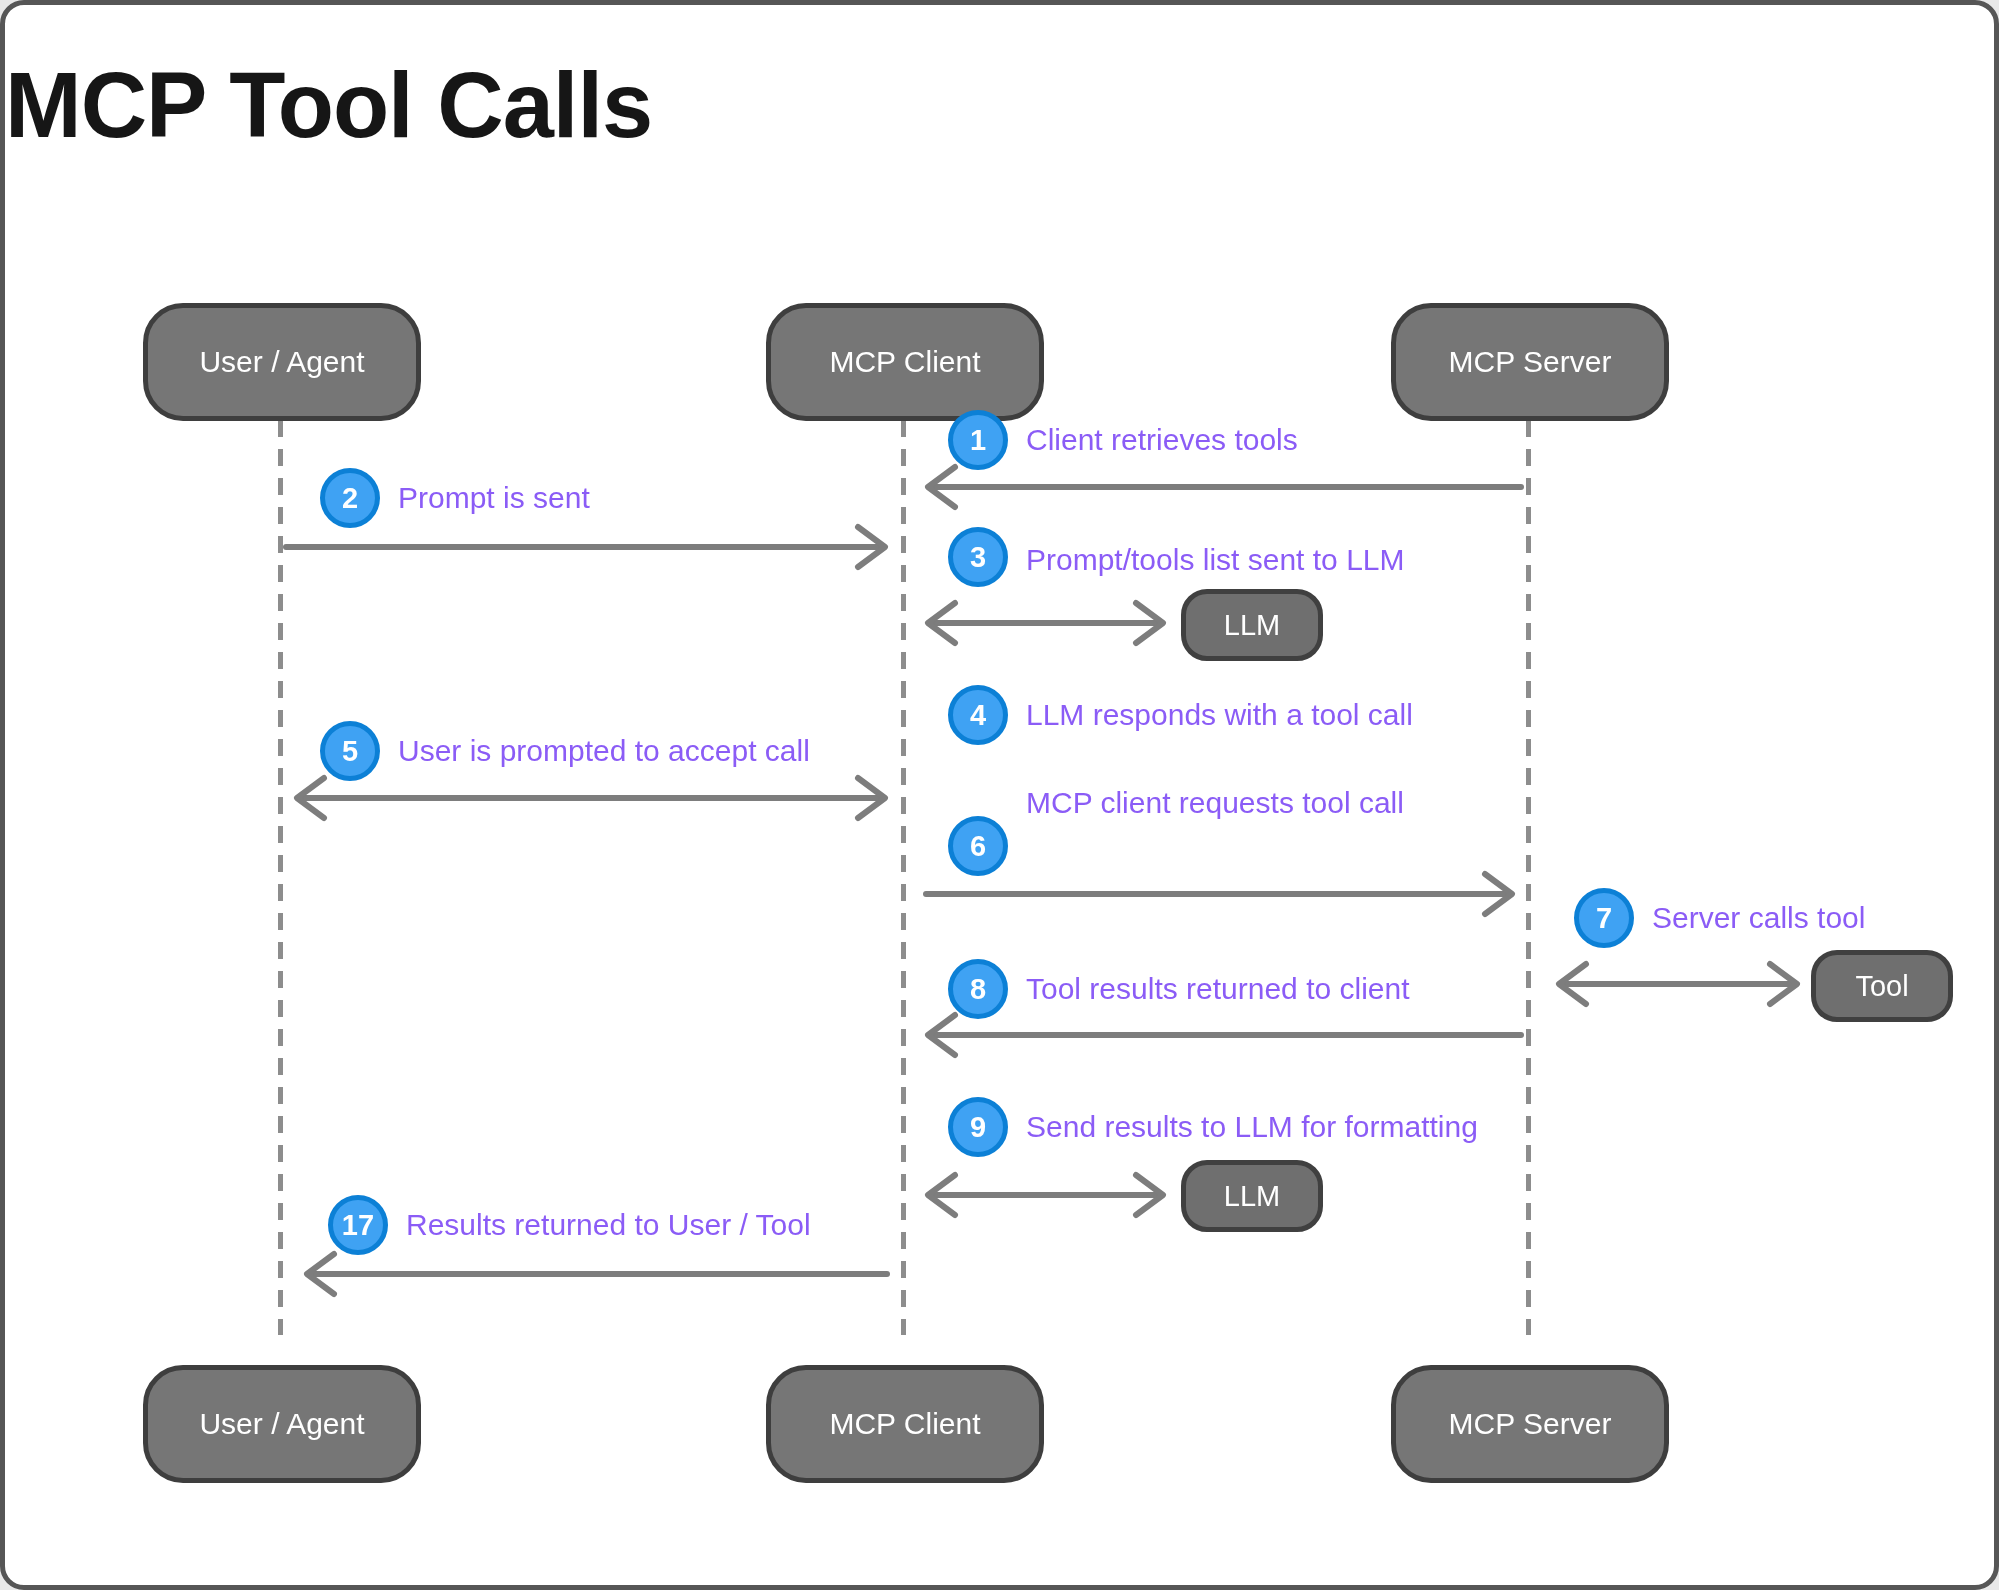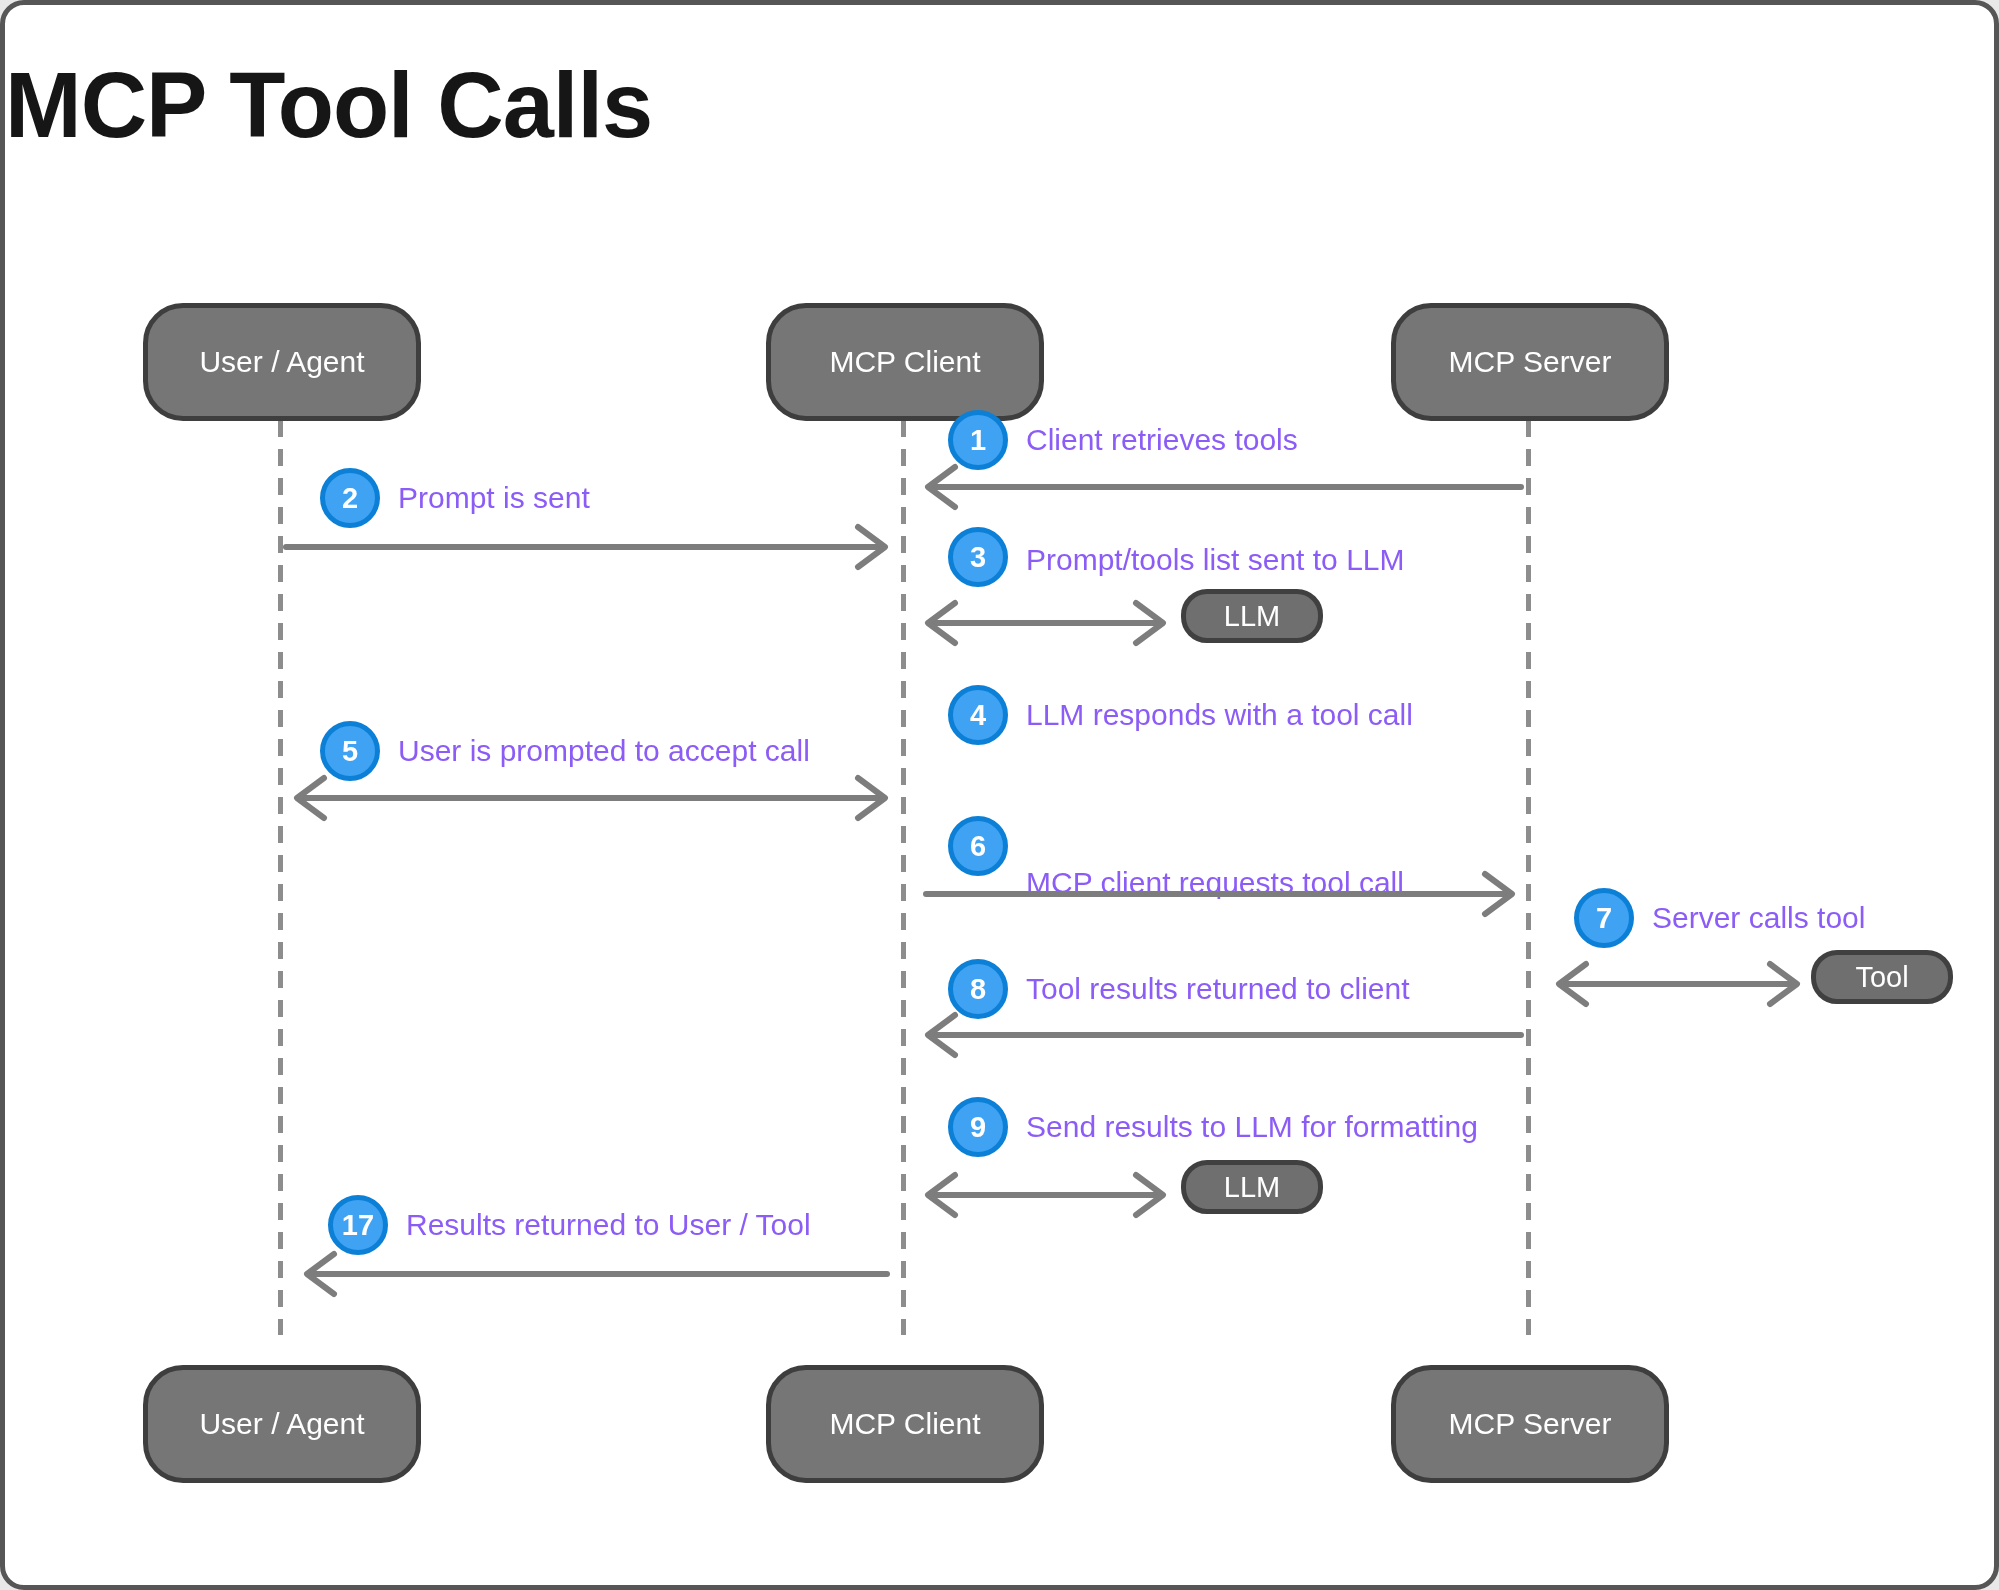--- a/index.html
+++ b/index.html
@@ -11,21 +11,21 @@
   .title{
     position:absolute;left:0;top:48px;width:100%;
     font-size:92px;font-weight:700;color:#161616;letter-spacing:-1px;margin:0;
   }
   .actor{
     position:absolute;width:278px;height:118px;box-sizing:border-box;
     background:#767676;border:5px solid #3e3e3e;border-radius:40px;
     color:#ffffff;font-size:30px;display:flex;align-items:center;justify-content:center;margin-top:30px;
   }
   .mini{
-    position:absolute;width:142px;height:54px;box-sizing:border-box;
+    position:absolute;width:142px;height:72px;box-sizing:border-box;
     background:#6f6f6f;border:5px solid #404040;border-radius:26px;
     color:#ffffff;font-size:29px;display:flex;align-items:center;justify-content:center;
   }
   .lifeline{
     position:absolute;top:386px;height:944px;width:5px;
     background:repeating-linear-gradient(to bottom,#8d8d8d 0 17px,transparent 17px 29px);
   }
   .badge{
     position:absolute;width:60px;height:60px;box-sizing:border-box;border-radius:50%;
     background:#3fa2f3;border:5px solid #0c80d6;color:#ffffff;
@@ -119,21 +119,21 @@
   <div class="steplabel" style="left:393px;top:725px">User is prompted to accept call</div>
   <svg class="arrow" style="left:287px;top:765px" width="598" height="56">
     <line x1="8" y1="28" x2="590" y2="28"></line>
     <polyline points="32,8 5,28 32,48"></polyline>
     <polyline points="566,8 593,28 566,48"></polyline>
   </svg>
 
   <div class="badge" style="left:943px;top:811px">
     <span>6</span>
   </div>
-  <div class="steplabel" style="left:1021px;top:857px">MCP client requests tool call</div>
+  <div class="steplabel" style="left:1021px;top:777px">MCP client requests tool call</div>
   <svg class="arrow" style="left:918px;top:861px" width="594" height="56">
     <line x1="3" y1="28" x2="586" y2="28"></line>
     <polyline points="562,8 589,28 562,48"></polyline>
   </svg>
 
   <div class="badge" style="left:1569px;top:883px">
     <span>7</span>
   </div>
   <div class="steplabel" style="left:1647px;top:892px">Server calls tool</div>
   <svg class="arrow" style="left:1549px;top:951px" width="248" height="56">

